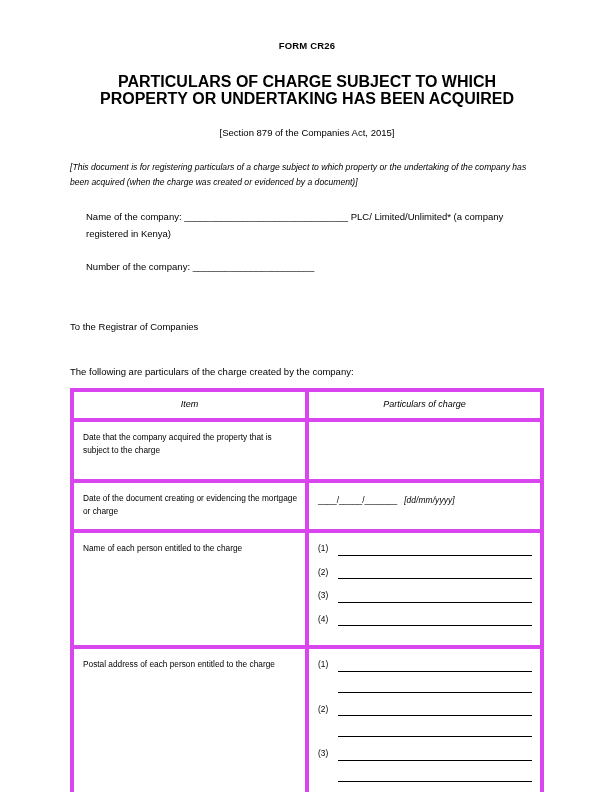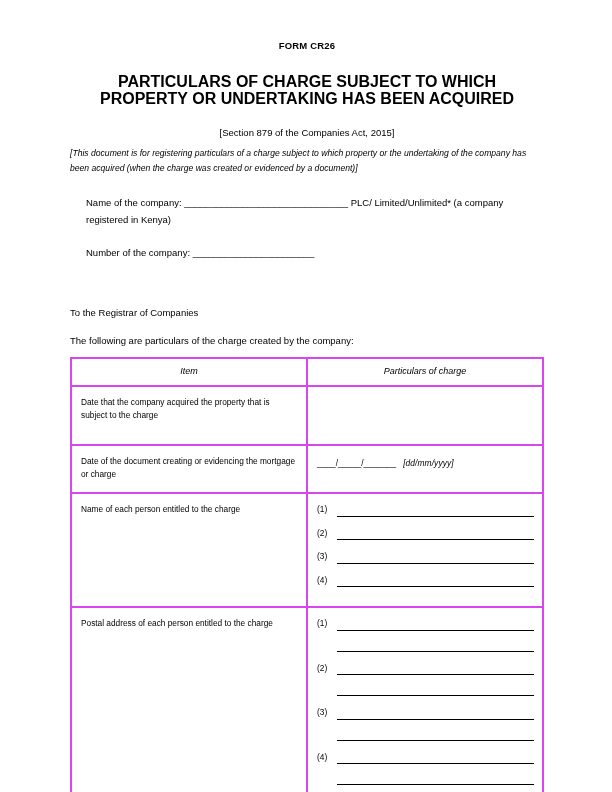--- a/index.html
+++ b/index.html
@@ -38,50 +38,50 @@
   }
   .section-ref {
     text-align: center;
     font-size: 9.5px;
     margin-top: 20px;
   }
   .note {
     font-size: 8.6px;
     font-style: italic;
     line-height: 15px;
-    margin-top: 8px;
+    margin-top: 22px;
   }
   .field-block {
     margin-top: 18px;
     font-size: 9.5px;
     line-height: 17px;
     margin-left: 16px;
   }
   .field-block .line2 {
     display: block;
   }
   .field-block.second {
     margin-top: 16px;
   }
   .registrar {
     font-size: 9.5px;
     margin-top: 46px;
   }
   .intro {
     font-size: 9.5px;
-    margin-top: 17px;
+    margin-top: 34px;
   }
   table.particulars {
     margin-top: 11px;
     border-collapse: collapse;
     width: 100%;
     table-layout: fixed;
   }
   table.particulars td, table.particulars th {
-    border: 2px solid #d946ef;
+    border: 4px solid #d946ef;
     vertical-align: top;
     padding: 9px 8px 9px 9px;
     font-size: 8.3px;
     line-height: 13.5px;
     font-weight: normal;
   }
   table.particulars th {
     text-align: center;
     font-style: italic;
     font-size: 9px;

